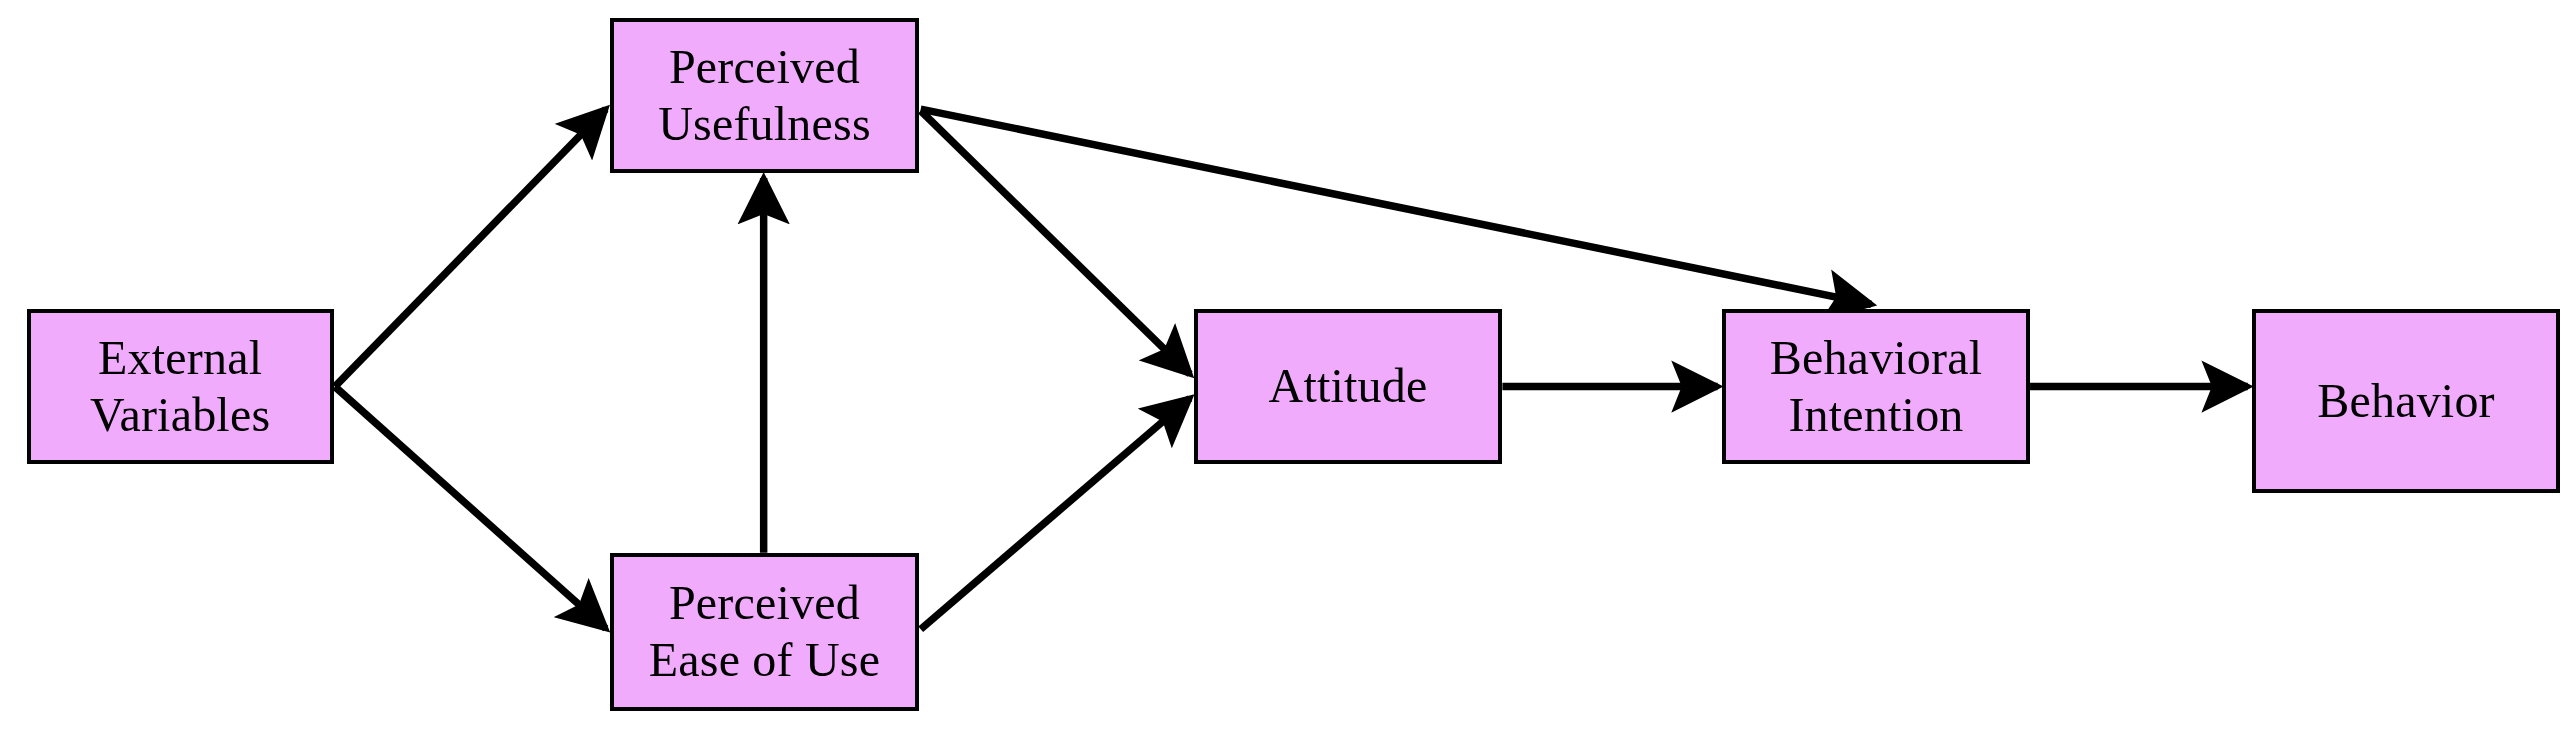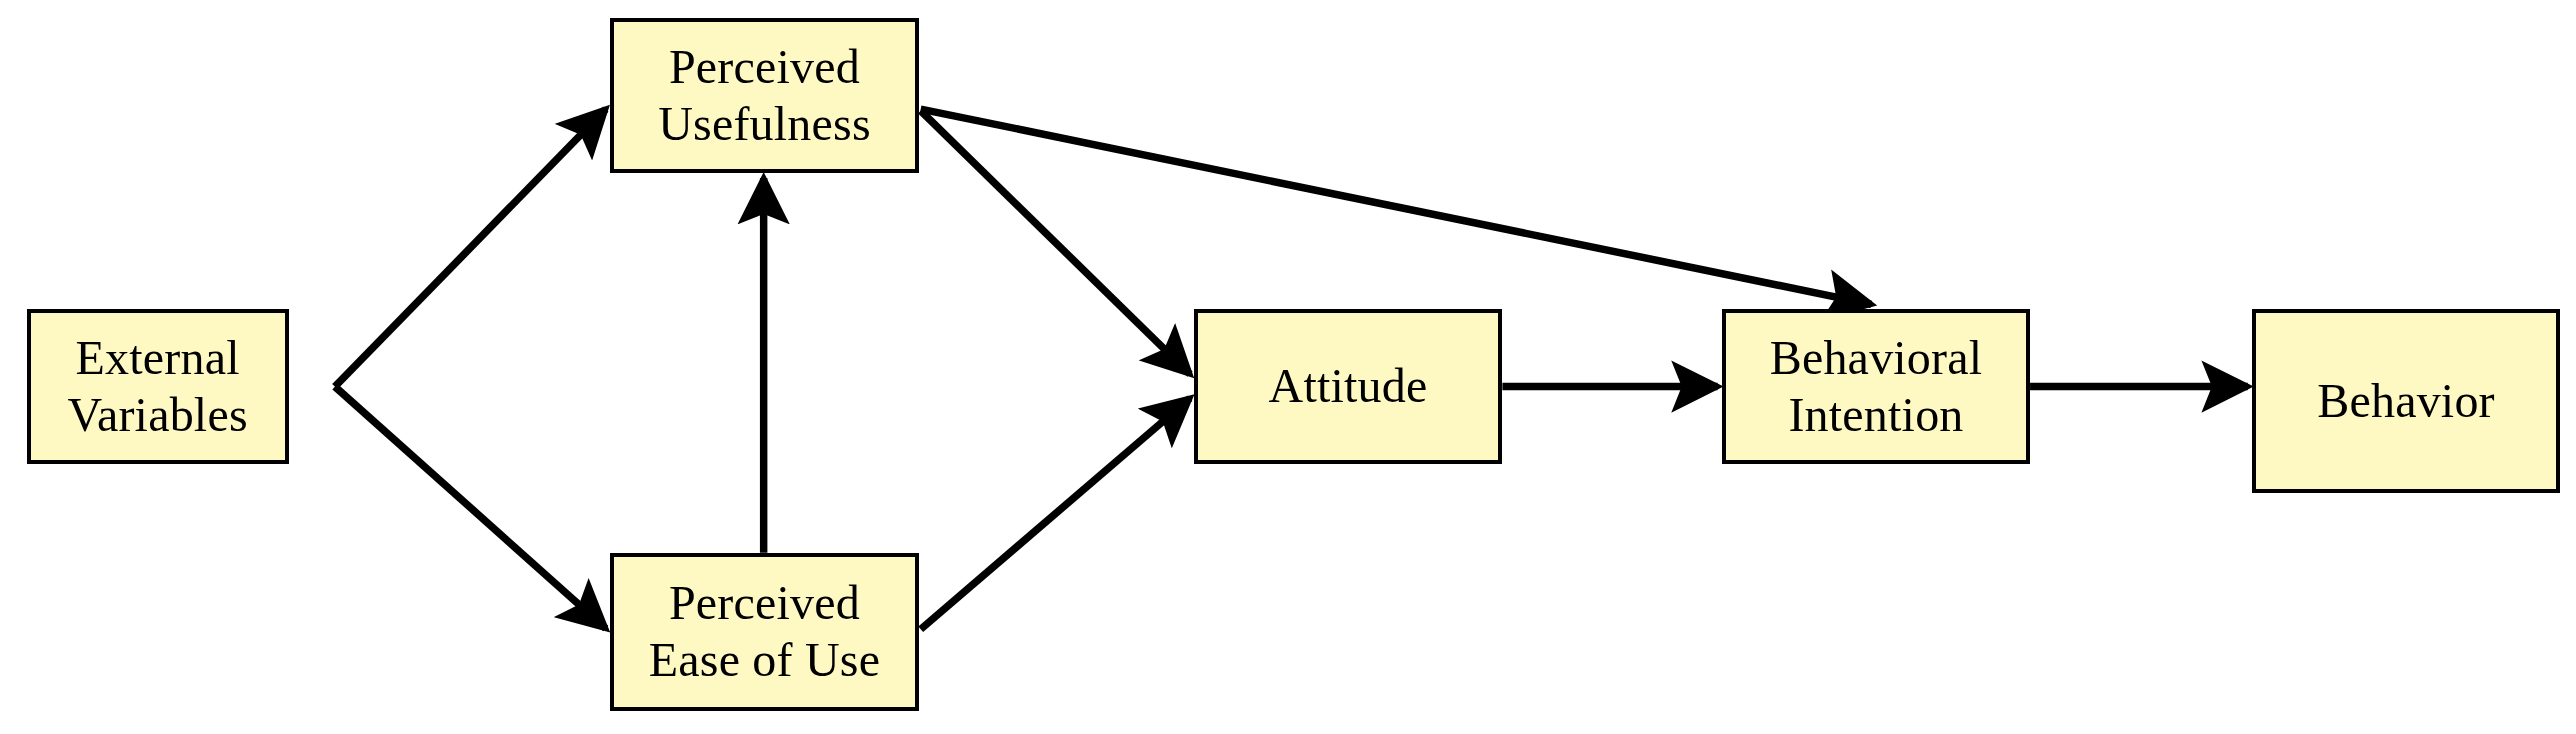--- a/index.html
+++ b/index.html
@@ -24,21 +24,21 @@
     top: 0;
     left: 0;
     width: 2576px;
     height: 735px;
     display: block;
   }
   .node-box {
     position: absolute;
     box-sizing: border-box;
     border: 4.2px solid #000000;
-    background: #fef9c3;
+    background: #f0abfc;
     display: flex;
     align-items: center;
     justify-content: center;
     text-align: center;
   }
   .node-label {
     font-family: "Liberation Serif", "DejaVu Serif", serif;
     font-size: 48px;
     line-height: 1.18;
     color: #000000;
@@ -71,21 +71,21 @@
       <line class="edge" x1="1108" y1="757" x2="1432" y2="479" stroke="#000000" stroke-width="9" marker-end="url(#arrowhead)"></line>
 
       <line class="edge" x1="1108" y1="131" x2="2252" y2="366" stroke="#000000" stroke-width="9" marker-end="url(#arrowhead)"></line>
 
       <line class="edge" x1="1808" y1="465" x2="2067" y2="465" stroke="#000000" stroke-width="9" marker-end="url(#arrowhead)"></line>
 
       <line class="edge" x1="2443" y1="465" x2="2705" y2="465" stroke="#000000" stroke-width="9" marker-end="url(#arrowhead)"></line>
     </g>
   </svg>
 
-  <div class="node-box" style="left:26.6px; top:309px; width:262px; height:155px;">
+  <div class="node-box" style="left:26.6px; top:309px; width:307px; height:155px;">
     <span class="node-label">External
 Variables</span>
   </div>
 
   <div class="node-box" style="left:610px; top:18.3px; width:309px; height:155px;">
     <span class="node-label">Perceived
 Usefulness</span>
   </div>
 
   <div class="node-box" style="left:610px; top:553px; width:309px; height:158px;">

